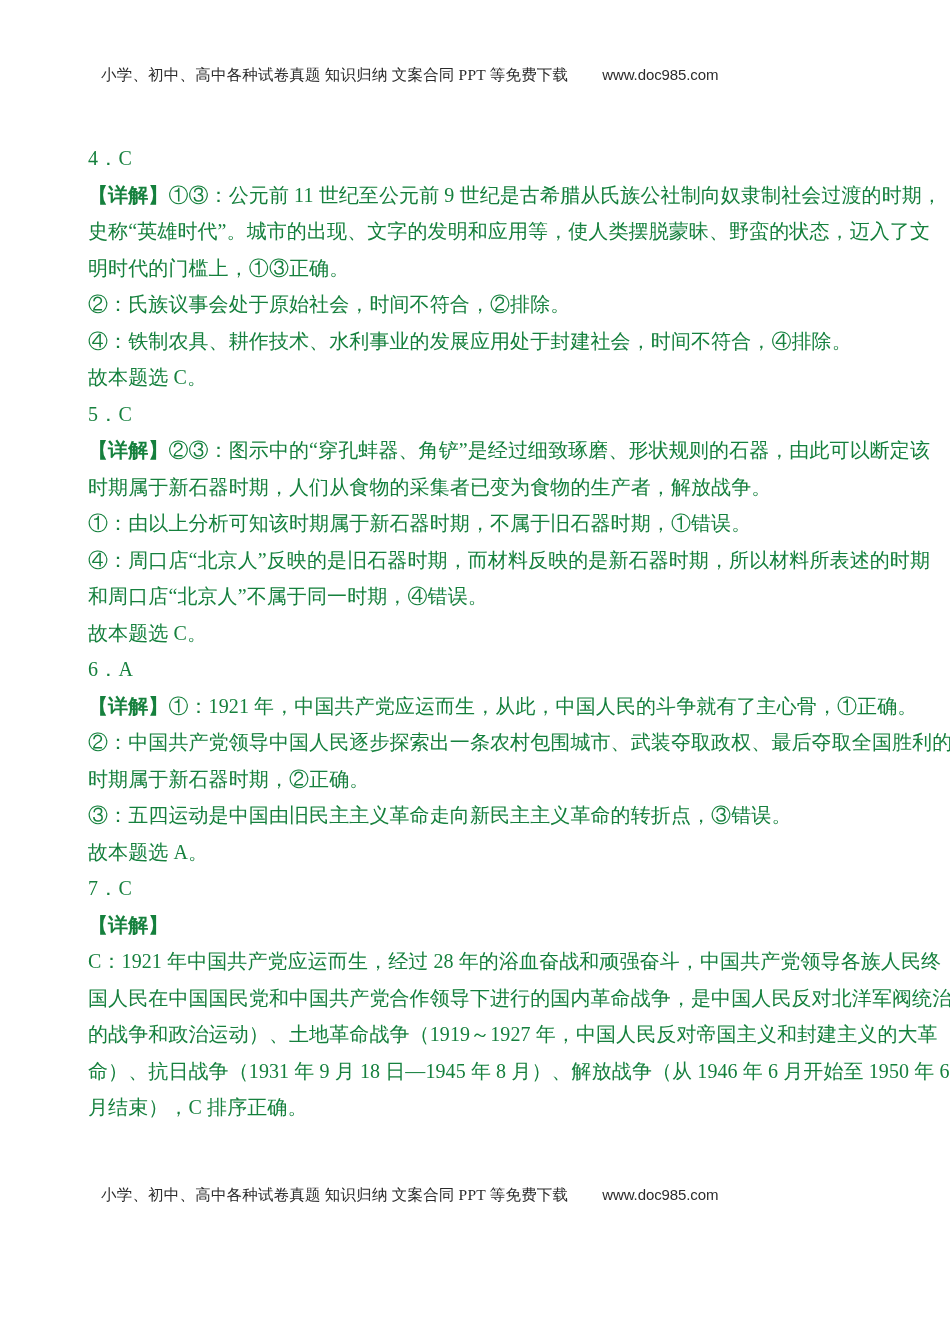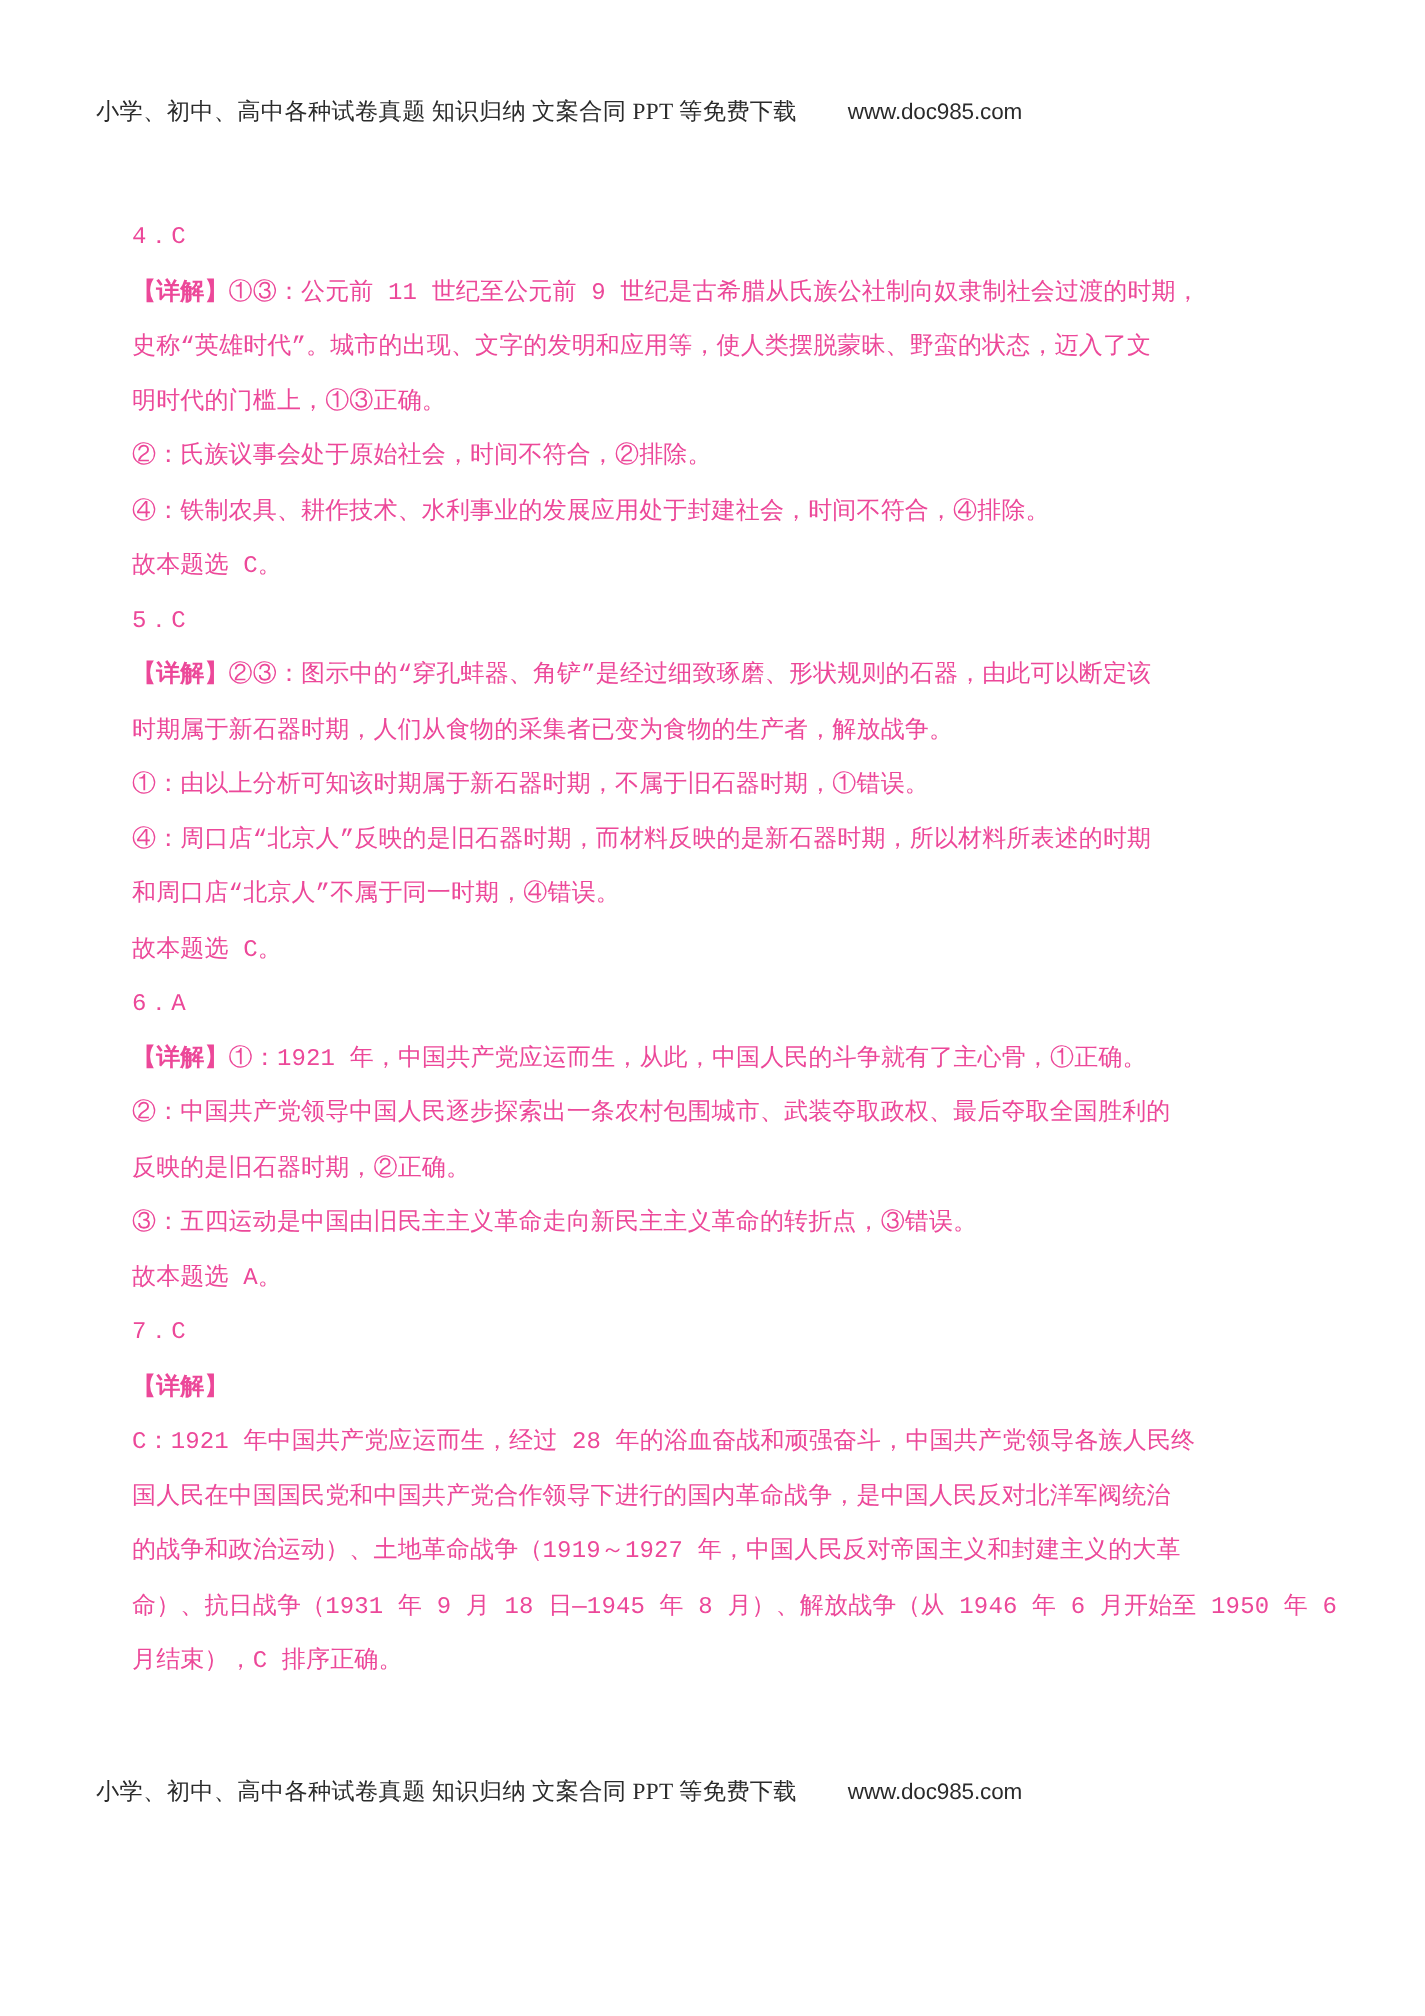--- a/index.html
+++ b/index.html
@@ -22,21 +22,21 @@
     width: 950px;
     height: 1344px;
   }
 
   
   .wm-bar {
     position: absolute;
     left: 0;
     width: 950px;
     text-align: left;
-    padding-left: 64px;
+    padding-left: 101px;
     box-sizing: border-box;
     white-space: nowrap;
     color: #2b2b2b;
     font-size: 15.5px;
     line-height: 20px;
   }
   .wm-bar.header { top: 65px; }
   .wm-bar.footer { top: 1185px; }
 
   .wm-cn {
@@ -52,27 +52,27 @@
 
   
   .content {
     position: absolute;
     left: 88px;
     top: 140px;
     width: 726px;
   }
 
   .ln {
-    font-size: 16px;
+    font-size: 20px;
     line-height: 36.5px;
     height: 36.5px;
     white-space: nowrap;
     letter-spacing: 0.1px;
-    color: #ec4899;
-    font-family: Liberation Mono, monospace;
+    color: #15803d;
+    font-family: Liberation Serif, serif;
   }
 
   
   .ln.qnum {
     letter-spacing: 0.3px;
   }
 
   .bold {
     font-weight: bold;
   }
@@ -97,21 +97,21 @@
       <div class="ln qnum">5．C</div>
       <div class="ln"><span class="bold">【详解】</span><span>②③：图示中的“穿孔蚌器、角铲”是经过细致琢磨、形状规则的石器，由此可以断定该</span></div>
       <div class="ln"><span>时期属于新石器时期，人们从食物的采集者已变为食物的生产者，解放战争。</span></div>
       <div class="ln"><span>①：由以上分析可知该时期属于新石器时期，不属于旧石器时期，①错误。</span></div>
       <div class="ln"><span>④：周口店“北京人”反映的是旧石器时期，而材料反映的是新石器时期，所以材料所表述的时期</span></div>
       <div class="ln"><span>和周口店“北京人”不属于同一时期，④错误。</span></div>
       <div class="ln"><span>故本题选 C。</span></div>
       <div class="ln qnum">6．A</div>
       <div class="ln"><span class="bold">【详解】</span><span>①：1921 年，中国共产党应运而生，从此，中国人民的斗争就有了主心骨，①正确。</span></div>
       <div class="ln"><span>②：中国共产党领导中国人民逐步探索出一条农村包围城市、武装夺取政权、最后夺取全国胜利的</span></div>
-      <div class="ln"><span>反映的是旧石器时期，②正确。</span></div>
+      <div class="ln"><span>时期属于新石器时期，②正确。</span></div>
       <div class="ln"><span>③：五四运动是中国由旧民主主义革命走向新民主主义革命的转折点，③错误。</span></div>
       <div class="ln"><span>故本题选 A。</span></div>
       <div class="ln qnum">7．C</div>
       <div class="ln"><span class="bold">【详解】</span><span></span></div>
       <div class="ln"><span>C：1921 年中国共产党应运而生，经过 28 年的浴血奋战和顽强奋斗，中国共产党领导各族人民终</span></div>
       <div class="ln"><span>国人民在中国国民党和中国共产党合作领导下进行的国内革命战争，是中国人民反对北洋军阀统治</span></div>
       <div class="ln"><span>的战争和政治运动）、土地革命战争（1919～1927 年，中国人民反对帝国主义和封建主义的大革</span></div>
       <div class="ln"><span>命）、抗日战争（1931 年 9 月 18 日—1945 年 8 月）、解放战争（从 1946 年 6 月开始至 1950 年 6</span></div>
       <div class="ln"><span>月结束），C 排序正确。</span></div>
     </div>

